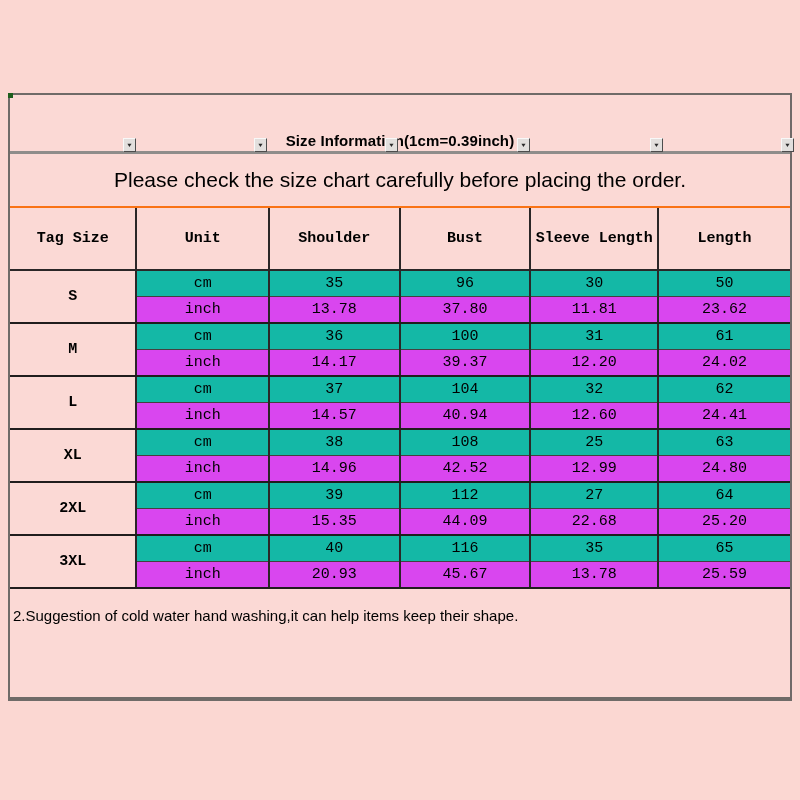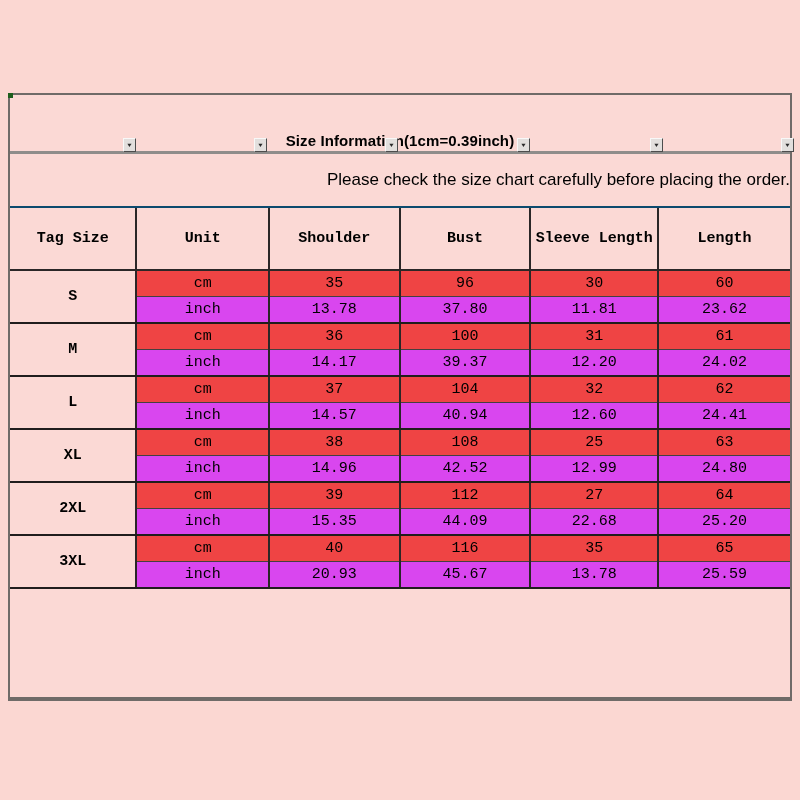--- a/index.html
+++ b/index.html
@@ -69,23 +69,23 @@
   .filter-btn span {
     font-size: 7px;
     line-height: 7px;
     color: #2a2a2a;
     transform: scaleY(0.8);
   }
   .notice-row {
     height: 52px;
     display: flex;
     align-items: center;
-    justify-content: flex-end;
-    font-size: 17px;
-    border-bottom: 2px solid #0c4a6e;
+    justify-content: center;
+    font-size: 21px;
+    border-bottom: 2px solid #f97316;
   }
   table.size-table {
     width: 100%;
     border-collapse: collapse;
     table-layout: fixed;
     font-family: Liberation Mono, monospace;
   }
   .size-table th, .size-table td {
     text-align: center;
     vertical-align: middle;
@@ -99,21 +99,21 @@
   .size-table th {
     height: 61px;
     font-weight: bold;
     background: #fbd9d5;
     border-top: none;
     border-bottom: 2px solid #2a2727;
   }
   .size-table td { height: 25px; }
   .size-table th:first-child, .size-table td:first-child { border-left: none; }
   .size-table th:last-child, .size-table td:last-child { border-right: none; text-align: center; }
-  .row-cm td { background: #ef4444; border-bottom: 1px solid #454040; }
+  .row-cm td { background: #14b8a6; border-bottom: 1px solid #454040; }
   .row-inch td { background: #d946ef; border-bottom: 2px solid #201d1d; }
   td.tag-cell {
     background: #fbd9d5;
     font-weight: bold;
     border-bottom: 2px solid #201d1d;
   }
   .attention {
     padding: 17px 6px 0 3px;
     font-size: 15px;
     line-height: 19.5px;
@@ -172,21 +172,21 @@
           <th>Length</th>
         </tr>
     </thead>
     <tbody id="table-body">
         <tr class="row-cm">
           <td class="tag-cell" rowspan="2">S</td>
           <td>cm</td>
           <td>35</td>
           <td>96</td>
           <td>30</td>
-          <td>60</td>
+          <td>50</td>
         </tr>
         <tr class="row-inch">
           <td>inch</td>
           <td>13.78</td>
           <td>37.80</td>
           <td>11.81</td>
           <td>23.62</td>
         </tr>
         <tr class="row-cm">
           <td class="tag-cell" rowspan="2">M</td>
@@ -260,14 +260,15 @@
           <td>inch</td>
           <td>20.93</td>
           <td>45.67</td>
           <td>13.78</td>
           <td>25.59</td>
         </tr>
       </tbody>
   </table>
 
   <div class="attention">
+    <div>2.Suggestion of cold water hand washing,it can help items keep their shape.</div>
   </div>
 </div>
 
 </body></html>

